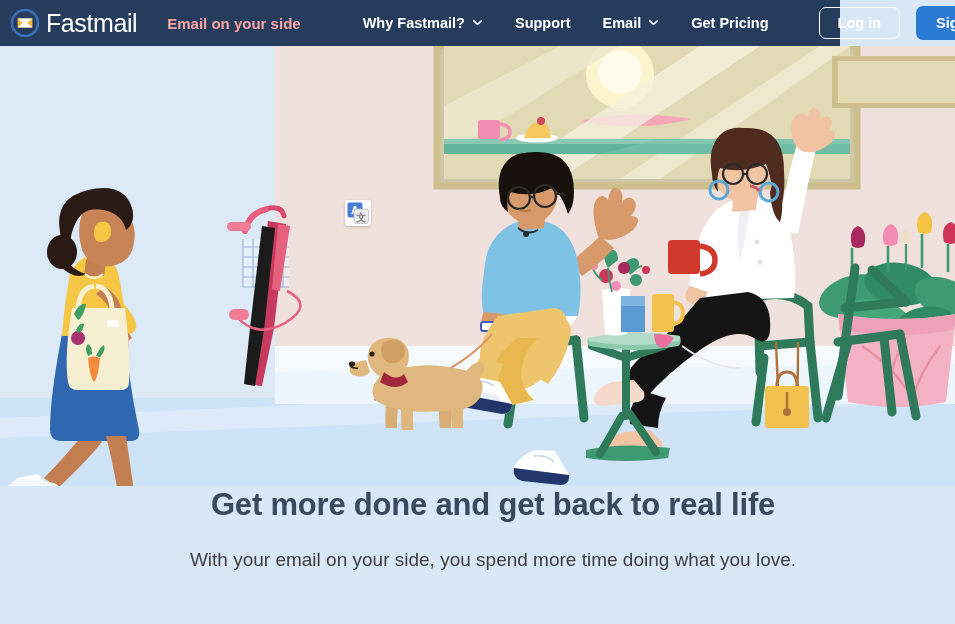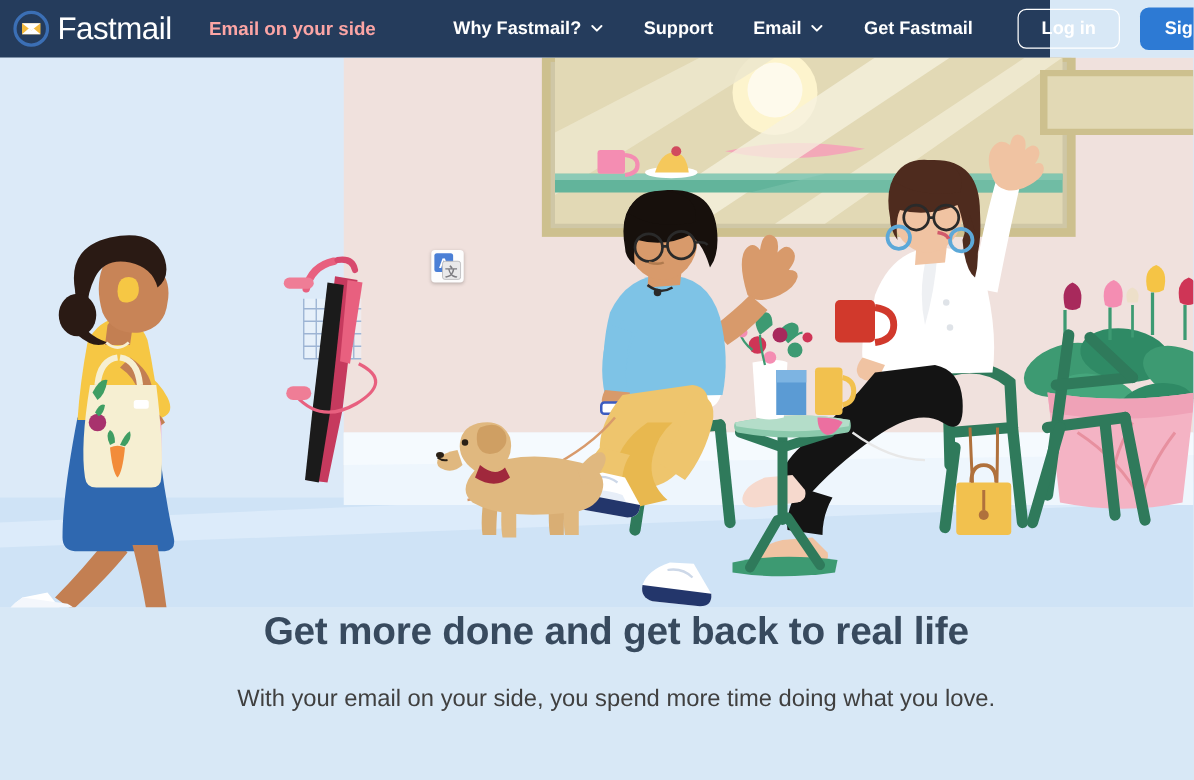--- a/index.html
+++ b/index.html
@@ -32,21 +32,21 @@
     display:flex; align-items:center; gap:7px; padding:6px 0; margin-right:32px;
     cursor:pointer;
   }
   .chev{ display:inline-block; width:11px; height:11px; position:relative; top:-1px; }
   .chev svg{ display:block; }
 
   .btn-login{
     color:#ffffff; font-size:14.5px; font-weight:700;
     border:1.6px solid #ffffff; border-radius:7px;
     padding:7px 18px; background:transparent; white-space:nowrap; cursor:pointer;
-    margin-left:4px;
+    margin-left:18px;
   }
   .btn-signup{
     color:#ffffff; font-size:14.5px; font-weight:700;
     background:#2d7ad4; border:none; border-radius:7px;
     padding:9px 20px; white-space:nowrap; cursor:pointer;
     margin-left:16px; overflow:hidden;
   }
 
   
   .hero{
@@ -121,21 +121,21 @@
       <div class="nav-item">
         <span>Email</span>
         <span class="chev">
           <svg viewBox="0 0 12 12" width="11" height="11">
             <path d="M2 4.2 L6 8.2 L10 4.2" fill="none" stroke="#ffffff" stroke-width="1.7" stroke-linecap="round" stroke-linejoin="round"></path>
           </svg>
         </span>
       </div>
 
       <div class="nav-item">
-        <span>Get Fastmail</span>
+        <span>Get Pricing</span>
       </div>
 
       <button class="btn-login">Log in</button>
       <button class="btn-signup">Sign up</button>
     </div>
   </div>
 
   <div class="hero">
     <svg viewBox="0 0 955 440" preserveAspectRatio="none">
 

